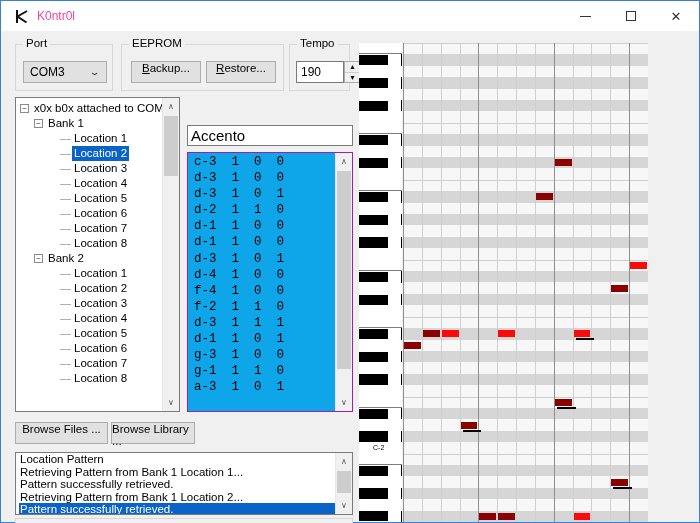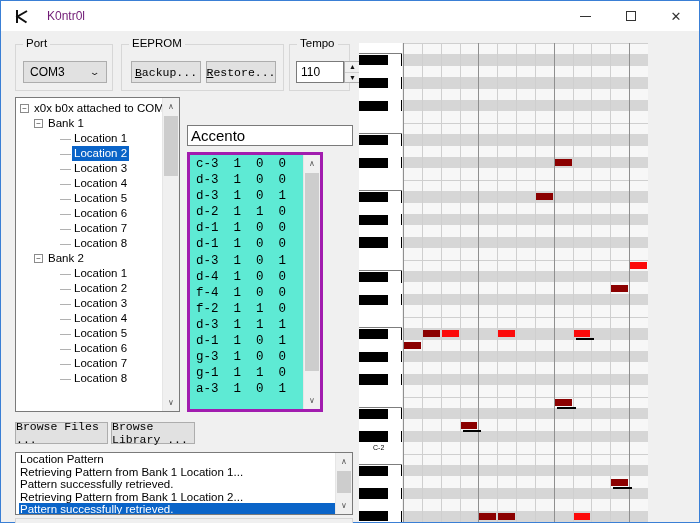--- a/index.html
+++ b/index.html
@@ -18,21 +18,21 @@
   
   .titlebar {
     position:absolute; left:0; top:0; width:698px; height:30px;
     background:#ffffff;
     display:flex; align-items:center;
   }
   .tb-icon {
     width:26px; margin-left:8px; display:flex; align-items:center; justify-content:center;
     font-size:17px; font-weight:bold; color:#111; line-height:1;
   }
-  .tb-title { font-size:12px; color:#701a75; margin-left:12px; }
+  .tb-title { font-size:12px; color:#ec4899; margin-left:2px; }
   .tb-buttons { margin-left:auto; display:flex; height:30px; }
   .tb-btn {
     width:45px; height:30px; display:flex; align-items:center; justify-content:center;
     font-size:13px; color:#333; background:transparent;
   }
   .tb-btn.close { width:46px; }
   .glyph-min { display:block; width:11px; height:1px; background:#333; }
   .glyph-max { display:block; width:10px; height:10px; border:1px solid #333; }
 
   
@@ -50,22 +50,22 @@
 
   .combo {
     position:absolute; left:7px; top:16px; width:84px; height:22px;
     background:#e1e1e1; border:1px solid #adadad;
     display:flex; align-items:center; padding-left:6px; font-size:12px;
   }
   .combo .arrow { margin-left:auto; margin-right:7px; font-size:9px; color:#222; transform:scaleX(1.5); }
 
   .btn {
     background:#e1e1e1; border:1px solid #adadad; font-size:11.5px;
-    display:flex; align-items:center; justify-content:center;
-    font-family:Liberation Mono, monospace; color:#000;
+    display:flex; align-items:flex-start; justify-content:center;
+    font-family:Liberation Sans, sans-serif; color:#000;
   }
   .btn u { text-decoration:underline; }
   #btn-backup  { position:absolute; left:9px;  top:16px; width:70px; height:22px; }
   #btn-restore { position:absolute; left:84px; top:16px; width:70px; height:22px; }
 
   .spin {
     position:absolute; left:6px; top:16px; width:48px; height:22px;
     background:#fff; border:1px solid #7a7a7a;
     display:flex; align-items:center; padding-left:4px; font-size:12px;
   }
@@ -105,22 +105,22 @@
   .vscroll .arr.bot { position:absolute; bottom:0; left:0; right:0; }
   .vscroll .thumb { position:absolute; left:1px; right:1px; background:#cdcdcd; }
 
   
   .txtfield {
     position:absolute; left:186px; top:94px; width:166px; height:21px;
     background:#fff; border:1px solid #7a7a7a;
     display:flex; align-items:center; padding-left:3px; font-size:15px;
   }
   .notelist {
-    position:absolute; left:186px; top:121px; width:136px; height:260px;
-    background:#5eead4; border:3px solid #a21caf; overflow:hidden;
+    position:absolute; left:186px; top:121px; width:166px; height:260px;
+    background:#0ea5e9; border:1px solid #a21caf; overflow:hidden;
   }
   .notelist-inner { position:absolute; left:0; top:1px; right:17px; padding-left:6px; }
   .nrow {
     height:16.1px; line-height:16.1px;
     font-family:"Liberation Mono", monospace; font-size:12.5px; white-space:pre;
   }
 
   
   #btn-files   { position:absolute; left:14px;  top:391px; width:93px; height:22px; }
   #btn-library { position:absolute; left:110px; top:391px; width:84px; height:22px; }
@@ -206,21 +206,21 @@
         <span><u>B</u><span></span>ackup...</span>
       </div>
       <div class="btn" id="btn-restore">
         <span><u>R</u>estore...</span>
       </div>
     </div>
 
     <div class="groupbox" id="gb-tempo">
       <span class="gb-label">Tempo</span>
       <div class="spin">
-        <span>110</span>
+        <span>190</span>
       </div>
       <div class="spin-btns">
         <div>▲</div>
         <div>▼</div>
       </div>
     </div>
 
     <div class="tree">
       <div class="tree-inner" id="tree-inner">
           <div class="tnode">

